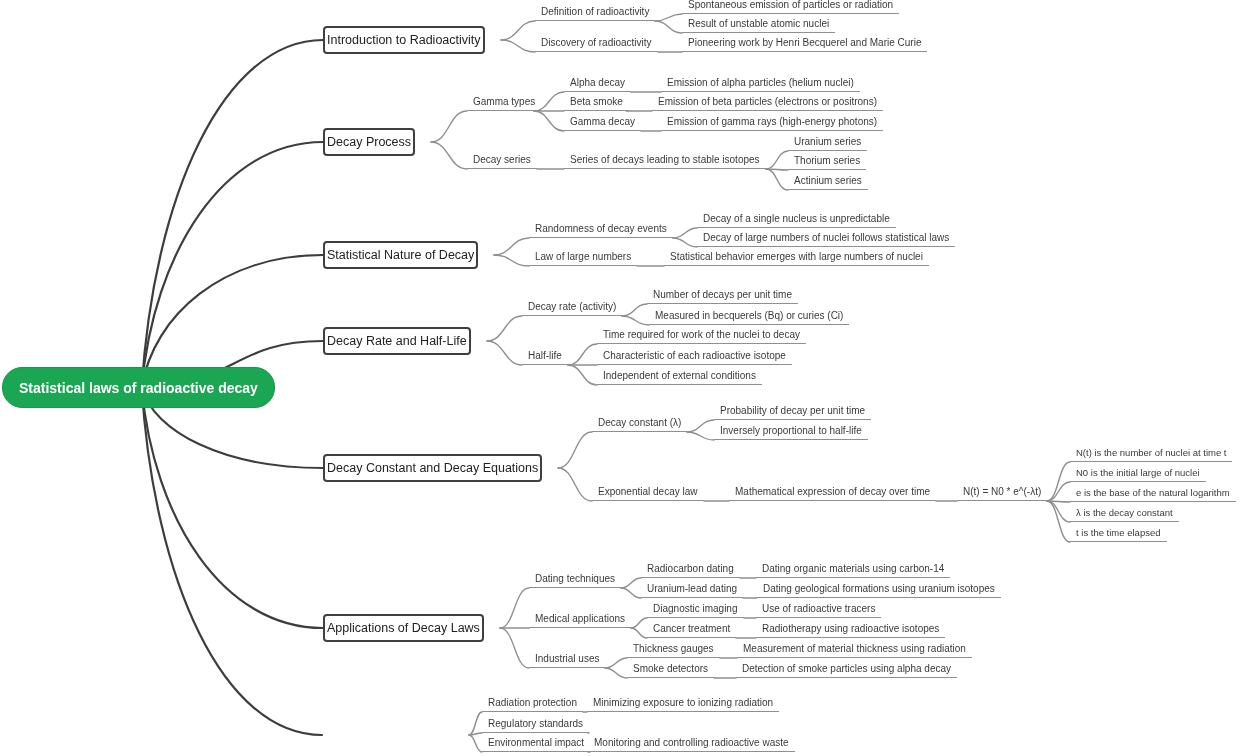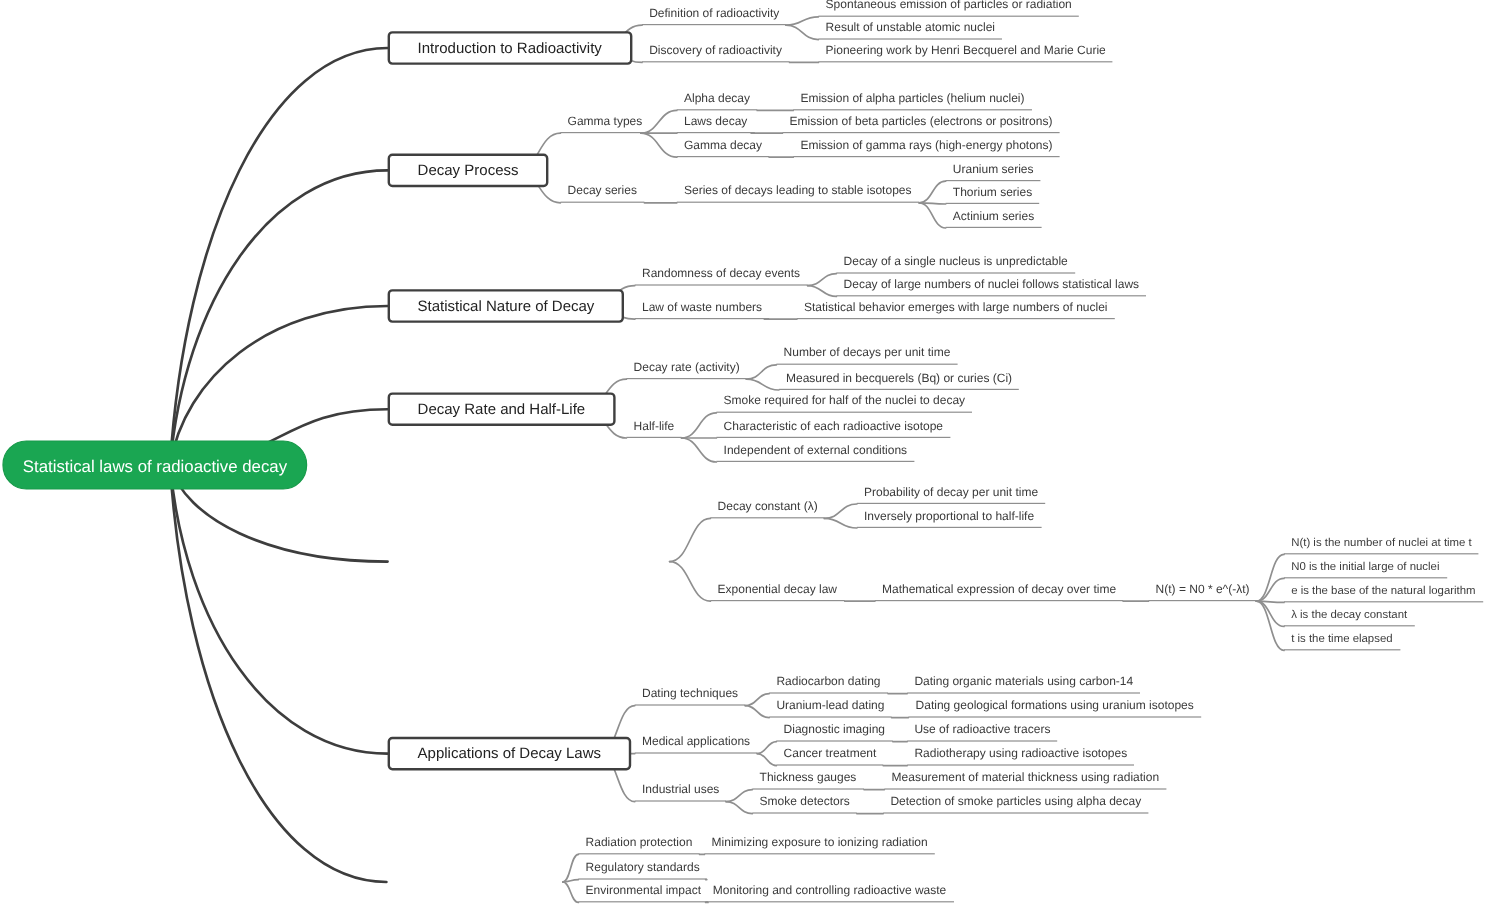--- a/index.html
+++ b/index.html
@@ -3,22 +3,22 @@
 <meta charset="utf-8">
 <style>
   html,body{margin:0;padding:0;background:#ffffff;}
   #map{position:relative;width:1240px;height:756px;overflow:hidden;background:#ffffff;
        font-family:"Liberation Sans","DejaVu Sans",sans-serif;}
   #edges{position:absolute;left:0;top:0;z-index:0;}
   .edge-dark{fill:none;stroke:#3d3d3d;stroke-width:2.2px;stroke-linecap:round;}
   .edge-gray{fill:none;stroke:#8f8f8f;stroke-width:1.4px;stroke-linecap:round;}
   .root{position:absolute;z-index:2;height:41px;line-height:41px;padding:0 16px;
         background:#1aa652;border:1px solid #189a4a;border-radius:20px;color:#ffffff;
-        font-size:14px;white-space:nowrap;box-sizing:border-box;}
-  .topic{position:absolute;z-index:1;height:28px;line-height:24px;padding:0 23px;
+        font-size:14px;white-space:nowrap;box-sizing:border-box;font-weight:bold;}
+  .topic{position:absolute;z-index:1;height:28px;line-height:24px;padding:0 2px;
          background:#ffffff;border:2px solid #3f3f3f;border-radius:4px;color:#222222;
          font-size:12.5px;white-space:nowrap;box-sizing:border-box;text-align:center;}
   .tnode{position:absolute;z-index:1;height:16px;line-height:14px;padding:0 6px;
          border-bottom:1.5px solid #8f8f8f;color:#3a3a3a;font-size:10px;
          white-space:nowrap;box-sizing:border-box;}
   .small{font-size:9.5px;}
 </style>
 </head>
 <body>
 
@@ -100,46 +100,47 @@
   <div class="tnode" id="n1a" style="left:535px;top:5px">Definition of radioactivity</div>
   <div class="tnode" id="n1a1" style="left:682px;top:-2px">Spontaneous emission of particles or radiation</div>
   <div class="tnode" id="n1a2" style="left:682px;top:17px">Result of unstable atomic nuclei</div>
   <div class="tnode" id="n1b" style="left:535px;top:36px">Discovery of radioactivity</div>
   <div class="tnode" id="n1b1" style="left:682px;top:36px">Pioneering work by Henri Becquerel and Marie Curie</div>
 
   <div class="topic" id="b1" style="left:323px;top:128px">Decay Process</div>
   <div class="tnode" id="n2a" style="left:467px;top:95px">Gamma types</div>
   <div class="tnode" id="n2a1" style="left:564px;top:76px">Alpha decay</div>
   <div class="tnode" id="n2a1x" style="left:661px;top:76px">Emission of alpha particles (helium nuclei)</div>
-  <div class="tnode" id="n2a2" style="left:564px;top:95px">Laws decay</div>
+  <div class="tnode" id="n2a2" style="left:564px;top:95px">Beta smoke</div>
   <div class="tnode" id="n2a2x" style="left:652px;top:95px">Emission of beta particles (electrons or positrons)</div>
   <div class="tnode" id="n2a3" style="left:564px;top:115px">Gamma decay</div>
   <div class="tnode" id="n2a3x" style="left:661px;top:115px">Emission of gamma rays (high-energy photons)</div>
   <div class="tnode" id="n2b" style="left:467px;top:153px">Decay series</div>
   <div class="tnode" id="n2bx" style="left:564px;top:153px">Series of decays leading to stable isotopes</div>
   <div class="tnode" id="n2b1" style="left:788px;top:135px">Uranium series</div>
   <div class="tnode" id="n2b2" style="left:788px;top:154px">Thorium series</div>
   <div class="tnode" id="n2b3" style="left:788px;top:174px">Actinium series</div>
 
   <div class="topic" id="b2" style="left:323px;top:241px">Statistical Nature of Decay</div>
   <div class="tnode" id="n3a" style="left:529px;top:222px">Randomness of decay events</div>
   <div class="tnode" id="n3a1" style="left:697px;top:212px">Decay of a single nucleus is unpredictable</div>
   <div class="tnode" id="n3a2" style="left:697px;top:231px">Decay of large numbers of nuclei follows statistical laws</div>
-  <div class="tnode" id="n3b" style="left:529px;top:250px">Law of waste numbers</div>
+  <div class="tnode" id="n3b" style="left:529px;top:250px">Law of large numbers</div>
   <div class="tnode" id="n3bx" style="left:664px;top:250px">Statistical behavior emerges with large numbers of nuclei</div>
 
   <div class="topic" id="b3" style="left:323px;top:327px">Decay Rate and Half-Life</div>
   <div class="tnode" id="n4a" style="left:522px;top:300px">Decay rate (activity)</div>
   <div class="tnode" id="n4a1" style="left:647px;top:288px">Number of decays per unit time</div>
   <div class="tnode" id="n4a2" style="left:649px;top:309px">Measured in becquerels (Bq) or curies (Ci)</div>
   <div class="tnode" id="n4b" style="left:522px;top:349px">Half-life</div>
-  <div class="tnode" id="n4b1" style="left:597px;top:328px">Smoke required for half of the nuclei to decay</div>
+  <div class="tnode" id="n4b1" style="left:597px;top:328px">Time required for work of the nuclei to decay</div>
   <div class="tnode" id="n4b2" style="left:597px;top:349px">Characteristic of each radioactive isotope</div>
   <div class="tnode" id="n4b3" style="left:597px;top:369px">Independent of external conditions</div>
 
+  <div class="topic" id="b4" style="left:323px;top:454px">Decay Constant and Decay Equations</div>
   <div class="tnode" id="n5a" style="left:592px;top:416px">Decay constant (λ)</div>
   <div class="tnode" id="n5a1" style="left:714px;top:404px">Probability of decay per unit time</div>
   <div class="tnode" id="n5a2" style="left:714px;top:424px">Inversely proportional to half-life</div>
   <div class="tnode" id="n5b" style="left:592px;top:485px">Exponential decay law</div>
   <div class="tnode" id="n5bx" style="left:729px;top:485px">Mathematical expression of decay over time</div>
   <div class="tnode" id="n5beq" style="left:957px;top:485px">N(t) = N0 * e^(-λt)</div>
   <div class="tnode small" id="n5b1" style="left:1070px;top:446px">N(t) is the number of nuclei at time t</div>
   <div class="tnode small" id="n5b2" style="left:1070px;top:466px">N0 is the initial large of nuclei</div>
   <div class="tnode small" id="n5b3" style="left:1070px;top:486px">e is the base of the natural logarithm</div>
   <div class="tnode small" id="n5b4" style="left:1070px;top:506px">λ is the decay constant</div>

